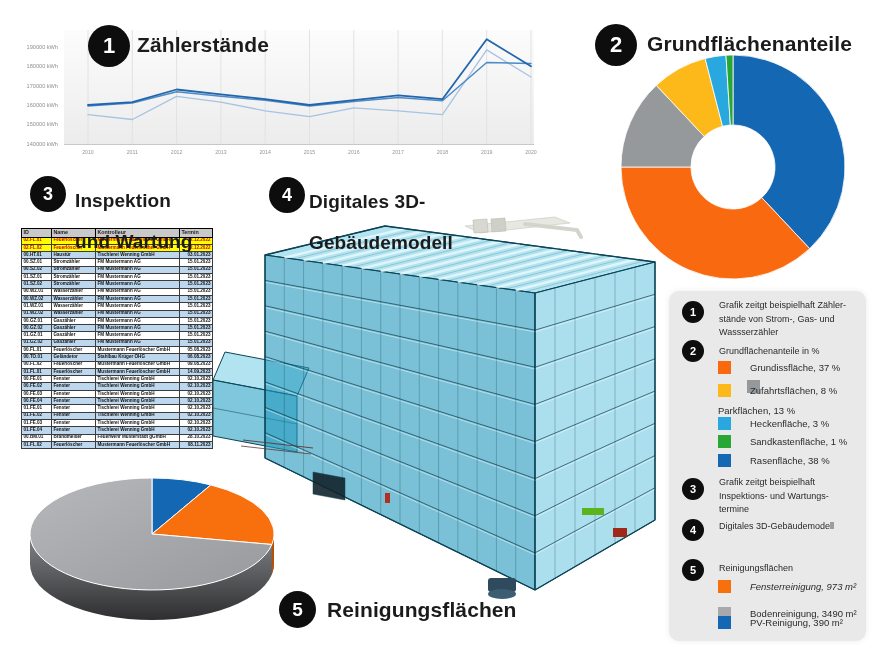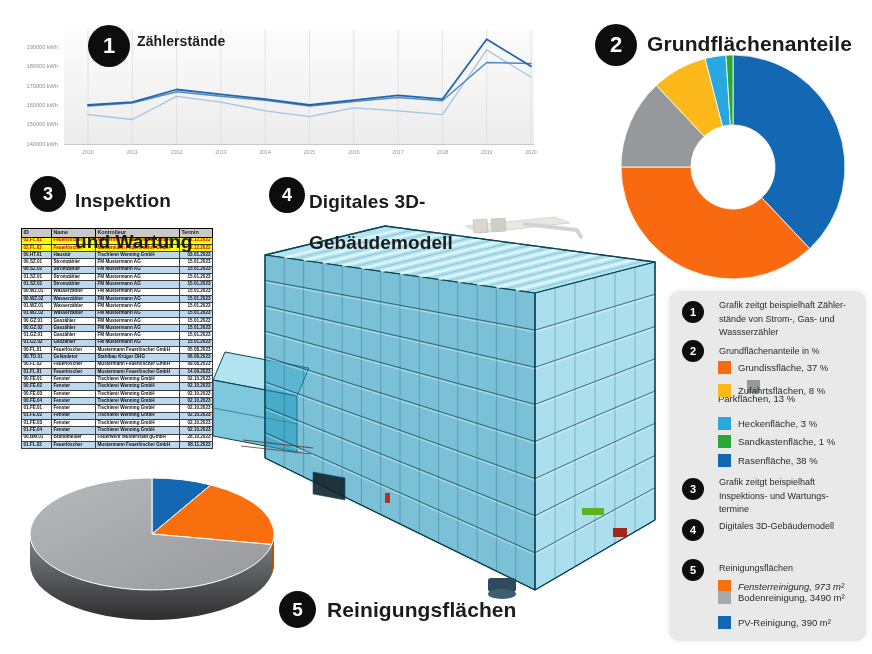--- a/index.html
+++ b/index.html
@@ -21,21 +21,21 @@
   #maintenance-table tr.y td{background:#ffff00;color:#cf0000;}
   #maintenance-table tr.b td{background:#bdd7ee;}
   #maintenance-table tr.w td{background:#ffffff;}
   
   #legend-panel{position:absolute;left:669px;top:291px;width:197px;height:350px;
       background:#e9e9ea;border-radius:10px;z-index:3;box-shadow:0 0 6px rgba(0,0,0,0.08);}
   .lg-badge{position:absolute;left:13px;width:22px;height:22px;background:#0d0d0d;color:#fff;
       border-radius:50%;display:flex;align-items:center;justify-content:center;
       font-size:11px;font-weight:700;}
   .lg-text{position:absolute;left:50px;font-size:9px;line-height:13.5px;color:#2a2a2a;width:142px;}
-  .lg-swrow{position:absolute;left:49px;height:13px;display:flex;align-items:center;}
+  .lg-swrow{position:absolute;left:49px;height:13px;display:flex;align-items:center;gap:12px;}
   .lg-sw{width:13px;height:13px;margin-right:7px;flex:0 0 13px;}
   .lg-swlabel{font-size:9.5px;color:#2a2a2a;white-space:nowrap;}
 </style>
 </head>
 <body>
 
 <div id="canvas">
 
   <svg id="line-chart" style="left:20px;top:25px;" width="540" height="135" viewBox="0 0 540 135">
     <defs>
@@ -72,21 +72,21 @@
       <text x="38" y="43.33" text-anchor="end" font-size="5.6px" fill="#8f8f8f">180000 kWh</text>
       <text x="38" y="62.66" text-anchor="end" font-size="5.6px" fill="#8f8f8f">170000 kWh</text>
       <text x="38" y="81.99000000000001" text-anchor="end" font-size="5.6px" fill="#8f8f8f">160000 kWh</text>
       <text x="38" y="101.32" text-anchor="end" font-size="5.6px" fill="#8f8f8f">150000 kWh</text>
       <text x="38" y="120.64999999999999" text-anchor="end" font-size="5.6px" fill="#8f8f8f">140000 kWh</text>
       <polyline points="68,89.7 112.3,94.5 156.6,71.3 200.89999999999998,77.1 245.2,85.8 289.5,91.6 333.79999999999995,82.9 378.09999999999997,85.8 422.4,89.7 466.7,24.9 511,52.0" fill="none" stroke="#a6c3e3" stroke-width="1.3" stroke-linejoin="round" stroke-linecap="round"></polyline>
       <polyline points="68,81.0 112.3,78.1 156.6,66.8 200.89999999999998,71.3 245.2,75.2 289.5,81.0 333.79999999999995,76.5 378.09999999999997,72.6 422.4,75.7 466.7,37.5 511,38.4" fill="none" stroke="#4d8ac6" stroke-width="1.5" stroke-linejoin="round" stroke-linecap="round"></polyline>
       <polyline points="68,80.0 112.3,77.1 156.6,64.5 200.89999999999998,69.4 245.2,74.2 289.5,80.0 333.79999999999995,75.2 378.09999999999997,70.3 422.4,74.2 466.7,14.3 511,41.3" fill="none" stroke="#2166ac" stroke-width="1.8" stroke-linejoin="round" stroke-linecap="round"></polyline>
     </svg>
   <div class="badge" style="left:88px;top:25px;width:42px;height:42px;font-size:22px;">1</div>
-  <div class="hd" style="left:137px;top:33px;font-size:14px;">Zählerstände</div>
+  <div class="hd" style="left:137px;top:33px;font-size:21px;">Zählerstände</div>
 
   <svg id="donut-chart" style="left:615px;top:48px;" width="245" height="245" viewBox="0 0 245 245">
       <path d="M118.00,7.00 A112 112 0 0 1 194.67,200.64 L146.75,149.62 A42 42 0 0 0 118.00,77.00 Z" fill="#1467b2" stroke="#ffffff" stroke-width="0.8"></path>
       <path d="M194.67,200.64 A112 112 0 0 1 6.00,119.00 L76.00,119.00 A42 42 0 0 0 146.75,149.62 Z" fill="#f96a10" stroke="#ffffff" stroke-width="0.8"></path>
       <path d="M6.00,119.00 A112 112 0 0 1 41.33,37.36 L89.25,88.38 A42 42 0 0 0 76.00,119.00 Z" fill="#96999c" stroke="#ffffff" stroke-width="0.8"></path>
       <path d="M41.33,37.36 A112 112 0 0 1 90.15,10.52 L107.56,78.32 A42 42 0 0 0 89.25,88.38 Z" fill="#fdb81a" stroke="#ffffff" stroke-width="0.8"></path>
       <path d="M90.15,10.52 A112 112 0 0 1 110.97,7.22 L115.36,77.08 A42 42 0 0 0 107.56,78.32 Z" fill="#29a8e0" stroke="#ffffff" stroke-width="0.8"></path>
       <path d="M110.97,7.22 A112 112 0 0 1 118.00,7.00 L118.00,77.00 A42 42 0 0 0 115.36,77.08 Z" fill="#28a737" stroke="#ffffff" stroke-width="0.8"></path>
     </svg>
   <div class="badge" style="left:595px;top:24px;width:42px;height:42px;font-size:22px;">2</div>
@@ -457,21 +457,21 @@
         <span style="display: block;">Digitales 3D-Gebäudemodell</span>
       </div>
       <div class="lg-badge" style="top: 268px;">5</div>
       <div class="lg-text" style="top: 271px;">
         <span style="display: block;">Reinigungsflächen</span>
       </div>
       <div class="lg-swrow" style="top: 289px; font-style: italic;">
         <div class="lg-sw" style="background: rgb(248, 112, 13);"></div>
         <span class="lg-swlabel">Fensterreinigung, 973 m²</span>
       </div>
-      <div class="lg-swrow" style="top: 300px;">
+      <div class="lg-swrow" style="top: 316px;">
         <div class="lg-sw" style="background: rgb(167, 169, 172);"></div>
         <span class="lg-swlabel">Bodenreinigung, 3490 m²</span>
       </div>
       <div class="lg-swrow" style="top: 325px;">
         <div class="lg-sw" style="background: rgb(20, 103, 178);"></div>
         <span class="lg-swlabel">PV-Reinigung, 390 m²</span>
       </div>
     </div>
 
 </div>

